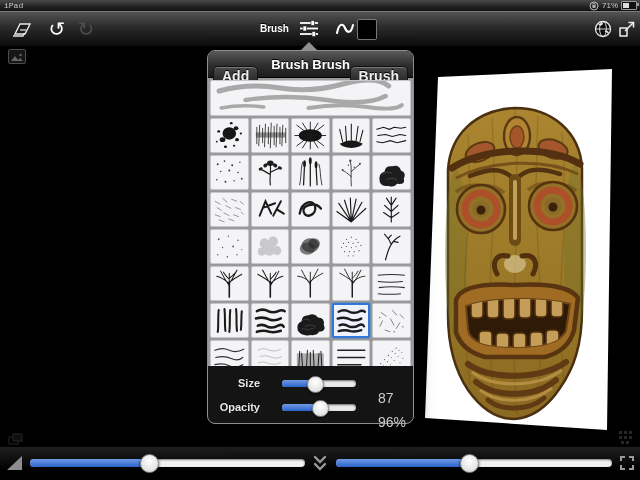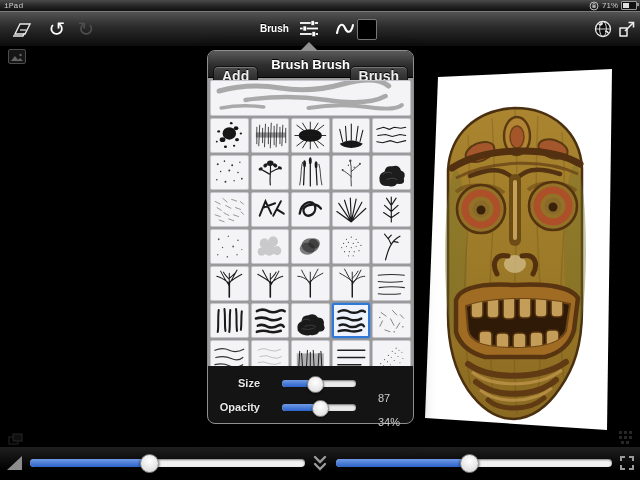--- a/index.html
+++ b/index.html
@@ -60,21 +60,21 @@
   #sliders{padding:5px 8px 0 8px;}
   .srow{display:flex;align-items:center;height:24px;gap:22px;}
   .slabel{width:44px;text-align:right;color:#e8e8e8;font-size:11px;font-weight:bold;text-shadow:0 -1px 0 #000;}
   .strack{flex:1;height:7px;border-radius:4px;background:#e9e9e9;position:relative;
     box-shadow:inset 0 1px 2px rgba(0,0,0,.55);}
   .sfill{position:absolute;left:0;top:0;bottom:0;border-radius:4px 0 0 4px;
     background:linear-gradient(#6f9ae6,#2c63c9);}
   .sknob{position:absolute;top:-4px;width:15px;height:15px;border-radius:50%;
     background:radial-gradient(circle at 50% 35%,#fff,#d9d9d9);border:1px solid #8a8a8a;
     box-shadow:0 1px 2px rgba(0,0,0,.6);}
-  .sval{width:27px;font-size:11px;color:#ccc;text-align:left;margin-top:29px;}
+  .sval{width:27px;font-size:14px;color:#ccc;text-align:left;margin-top:29px;}
 
   
   #bottombar{position:absolute;left:0;bottom:0;width:640px;height:33px;
     background:linear-gradient(#1f1f1f,#000 70%);}
   .bslider{position:absolute;top:12px;height:8px;border-radius:4px;background:#f2f2f2;
     box-shadow:inset 0 1px 2px rgba(0,0,0,.5);}
   .bfill{position:absolute;left:0;top:0;bottom:0;border-radius:4px 0 0 4px;
     background:linear-gradient(#6f9ae6,#2c63c9);}
   .bknob{position:absolute;top:-5px;width:17px;height:17px;border-radius:50%;
     background:radial-gradient(circle at 50% 35%,#fff,#d4d4d4);border:1px solid #888;
@@ -577,21 +577,21 @@
             <span class="sknob" id="sizeKnob" style="left: calc(45% - 8px);"></span>
         </span>
         <span class="sval">87</span>
       </div>
       <div class="srow">
         <span class="slabel">Opacity</span>
         <span class="strack" id="opTrack">
           <span class="sfill" id="opFill" style="width: 52%;"></span>
             <span class="sknob" id="opKnob" style="left: calc(52% - 8px);"></span>
         </span>
-        <span class="sval">34%</span>
+        <span class="sval">96%</span>
       </div>
     </div>
   </div>
 
   <div id="bottombar">
     <div id="wedgeIcon"></div>
     <div class="bslider" id="bSlider1" style="left:30px;width:275px;">
       <span class="bfill" id="bFill1" style="width: 43%;"></span>
         <span class="bknob" id="bKnob1" style="left: calc(43% - 8px);"></span>
     </div>

